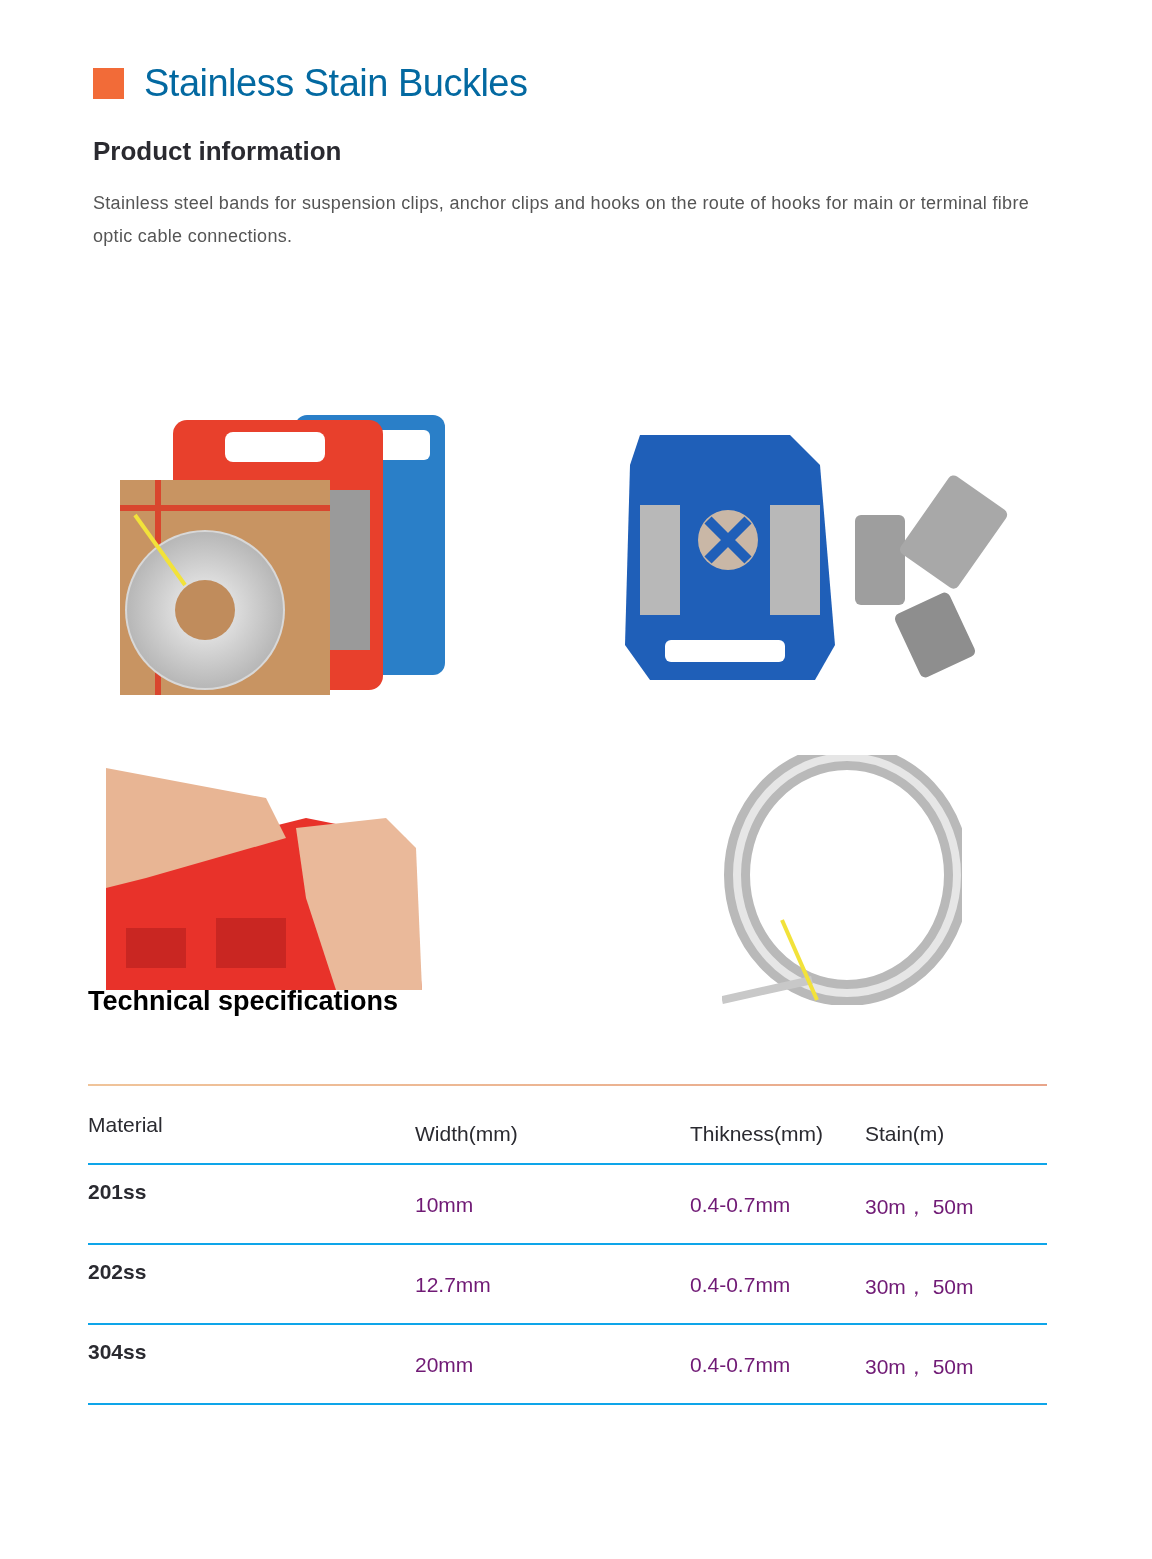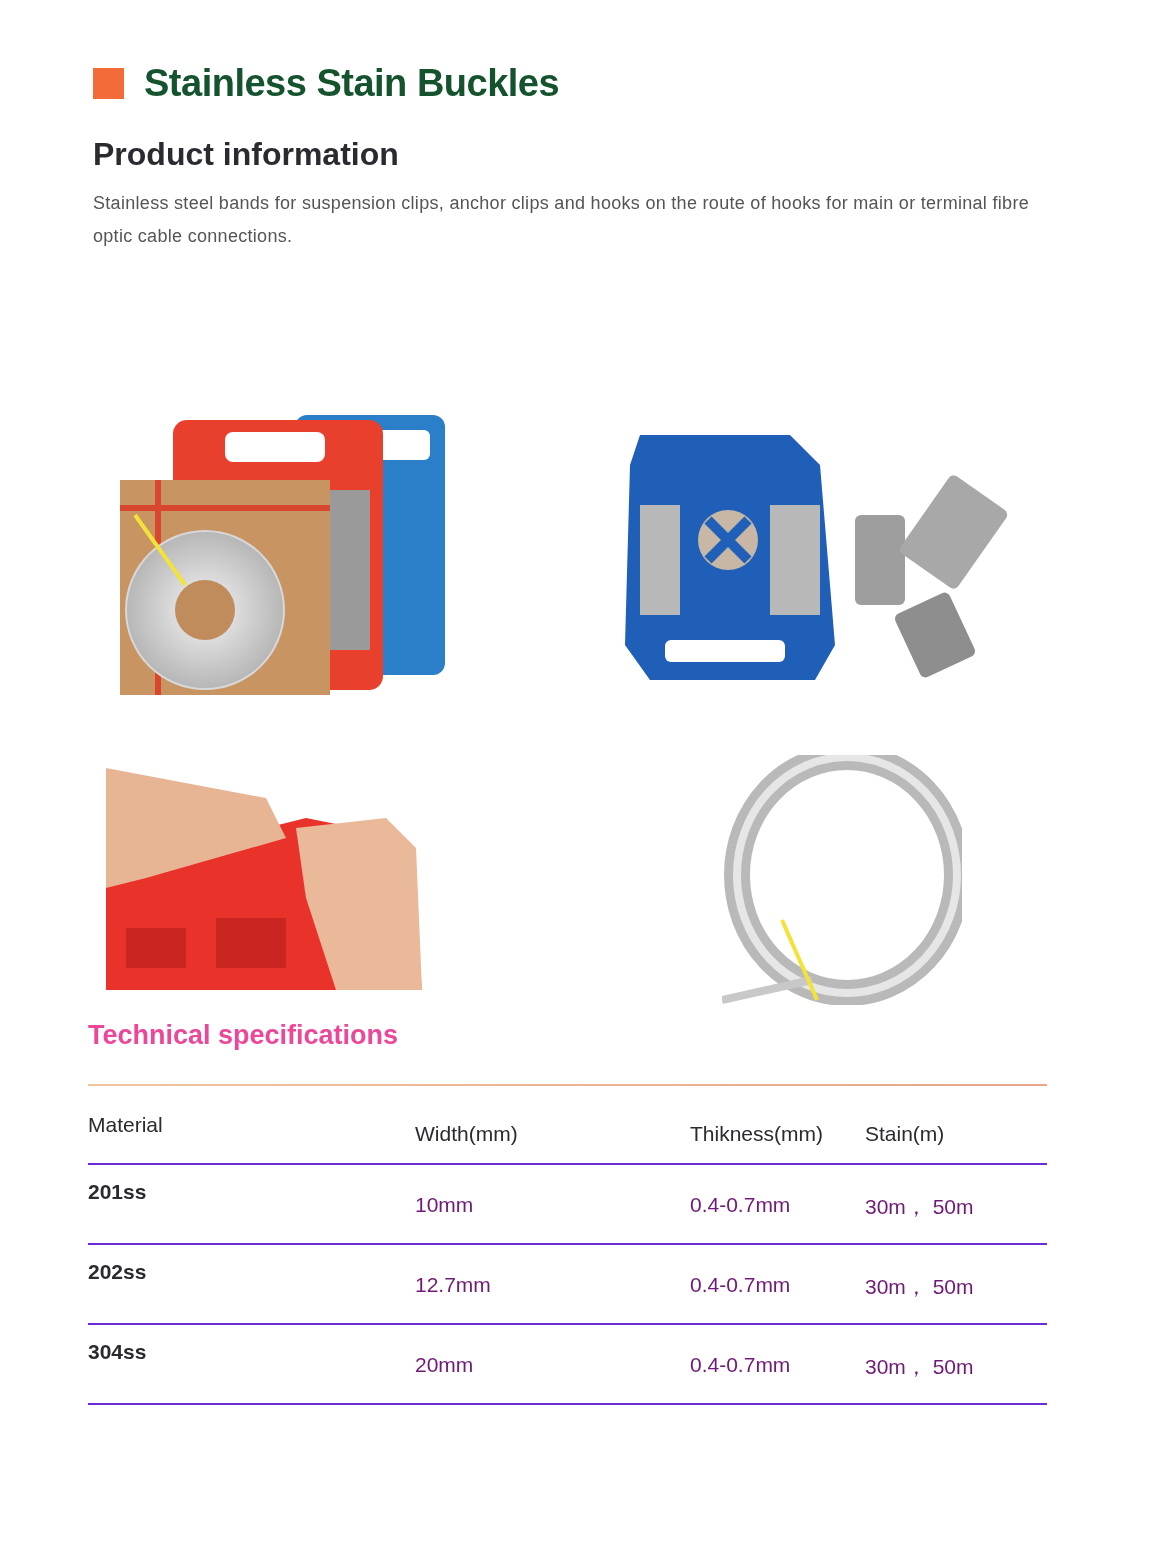--- a/index.html
+++ b/index.html
@@ -1,28 +1,28 @@
 <!DOCTYPE html>
 <html><head>
 <meta charset="utf-8">
 <style>
   html, body { margin: 0; padding: 0; background: #ffffff; }
   body { width: 1152px; height: 1559px; position: relative; overflow: hidden;
          font-family: "Liberation Sans", sans-serif; color: #2b2b2f; }
   .title-wrap { position: absolute; left: 93px; top: 62px; display: flex; align-items: center; }
   .title-square { width: 31px; height: 31px; background: #f26b38; margin-right: 20px; }
-  .title { font-size: 38px; font-weight: bold; color: #14532d; letter-spacing: -0.5px; }
-  .sub-heading { position: absolute; left: 93px; top: 136px; font-size: 32px; font-weight: bold; color: #2a2a30; }
+  .title { font-size: 38px; font-weight: normal; color: #0369a1; letter-spacing: -0.5px; }
+  .sub-heading { position: absolute; left: 93px; top: 136px; font-size: 26px; font-weight: bold; color: #2a2a30; }
   .desc { position: absolute; left: 93px; top: 187px; width: 980px; font-size: 18px; line-height: 33px; color: #555; letter-spacing: 0.3px; }
   .img { position: absolute; }
-  .spec-heading { position: absolute; left: 88px; top: 1020px; font-size: 27px; font-weight: bold; color: #ec4899; }
+  .spec-heading { position: absolute; left: 88px; top: 986px; font-size: 27px; font-weight: bold; color: #000000; }
   .spec-rule { position: absolute; left: 88px; top: 1084px; width: 959px; height: 2px;
                background: linear-gradient(90deg, #f0c49a, #e8a58a); }
   .table { position: absolute; left: 88px; top: 1086px; width: 959px; }
-  .row { position: relative; height: 78px; border-bottom: 2px solid #6d28d9; }
+  .row { position: relative; height: 78px; border-bottom: 2px solid #0ea5e9; }
   .row.header { height: 77px; }
   .cell { position: absolute; top: 0; font-size: 21px; color: #701a75; }
   .row.header .cell { color: #2a2a30; font-size: 21px; }
   .c0 { left: 0; font-weight: bold; color: #2a2a30; }
   .c1 { left: 327px; }
   .c2 { left: 566px; margin-left: 36px; }
   .c3 { left: 777px; }
   .row.header .c0 { top: 27px; font-weight: normal; }
   .row.header .c1, .row.header .c2, .row.header .c3 { top: 36px; }
   .row.data .cell { top: 28px; }

